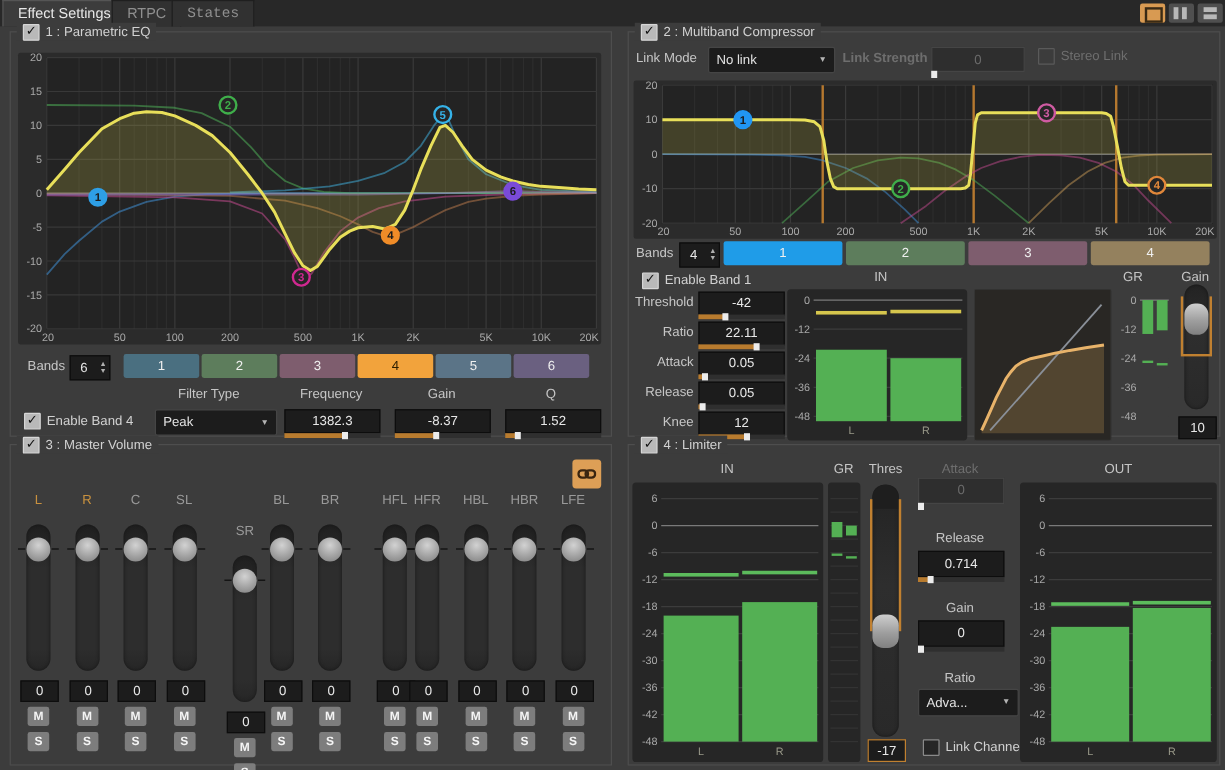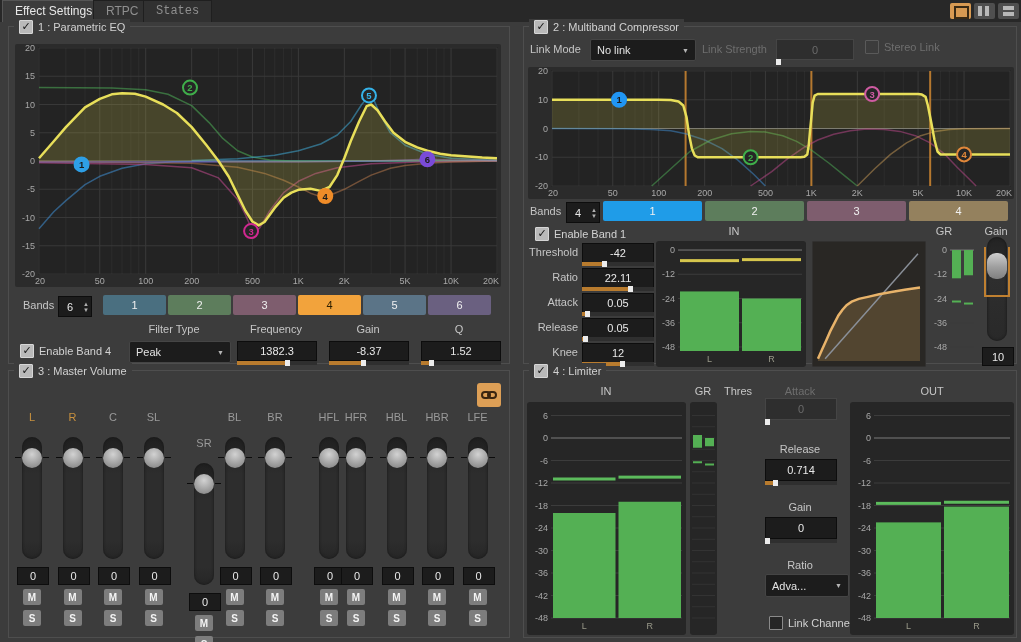--- a/index.html
+++ b/index.html
@@ -226,21 +226,21 @@
 <div class="panel" id="p-comp" style="left:523px;top:26px;width:492px;height:336px;">
   <div class="ptitle">
     <span class="chk">✓</span>
     <span>2 : Multiband Compressor</span>
   </div>
   <div class="lbl" style="left:6px;top:16px;">Link Mode</div>
   <div class="drop" style="left:66px;top:12px;width:92px;height:20px;">
     <span>No link</span>
       <span class="arr">▼</span>
   </div>
-  <div class="lbl dim" style="left:178px;top:16px;">Link Strength</div>
+  <div class="lbl dim" style="left:178px;top:16px;font-weight:bold;">Link Strength</div>
   <div class="vbox dis" style="left:252px;top:12px;width:76px;height:19px;">
       <span>0</span>
     </div>
   <div class="slider" style="left:252px;top:33px;width:10px;background:none;">
       <div class="dot" style="left:0;"></div>
     </div>
   <div class="ptitle" style="top:12px;left:336px;background:none;justify-content:space-between;">
     <span class="chk dis"></span>
     <span style="color:#6e6e6e;">Stereo Link</span>
   </div>
@@ -596,20 +596,30 @@
         <line x1="2" y1="182.25" x2="25" y2="182.25" stroke="#333333"></line>
         <line x1="2" y1="193.5" x2="25" y2="193.5" stroke="#333333"></line>
         <line x1="2" y1="204.75" x2="25" y2="204.75" stroke="#333333"></line>
         <line x1="2" y1="216" x2="25" y2="216" stroke="#333333"></line>
         <rect x="3" y="33" width="9" height="12.75" fill="#54b054"></rect>
         <rect x="3" y="59.25" width="9" height="2" fill="#54b054"></rect>
         <rect x="15" y="36" width="9" height="8.25" fill="#54b054"></rect>
         <rect x="15" y="61.5" width="9" height="2" fill="#54b054"></rect>
       </svg></div>
 
+  <div class="abs" style="left:199px;top:31px;width:31px;height:233px;">
+    <div class="vfader-track" style="left:4px;top:2px;width:22px;height:210px;"></div>
+    <div style="position:absolute;left:4px;top:2px;width:22px;height:20px;border-radius:11px 11px 0 0;background:#1e1e1e;"></div>
+    <div class="obr" style="left:2px;top:14px;width:2px;height:110px;"></div>
+    <div class="obr" style="left:26px;top:14px;width:2px;height:110px;"></div>
+    <div class="vfader-knob" style="left:4px;top:110px;width:22px;height:28px;"></div>
+    <div class="vbox" style="left:0;top:214px;width:30px;height:17px;border:1px solid #c08030;">
+        <span>-17</span>
+      </div>
+  </div>
 
   <div class="vbox dis" style="left:241px;top:27px;width:70px;height:20px;">
       <span>0</span>
     </div>
   <div class="slider" style="left:241px;top:49px;width:10px;background:none;">
       <div class="dot" style="left:0;"></div>
     </div>
 
   <div class="lbl ctr" style="left:241px;top:72px;width:70px;">Release</div>
   <div class="vbox" style="left:241px;top:88px;width:70px;height:20px;">

